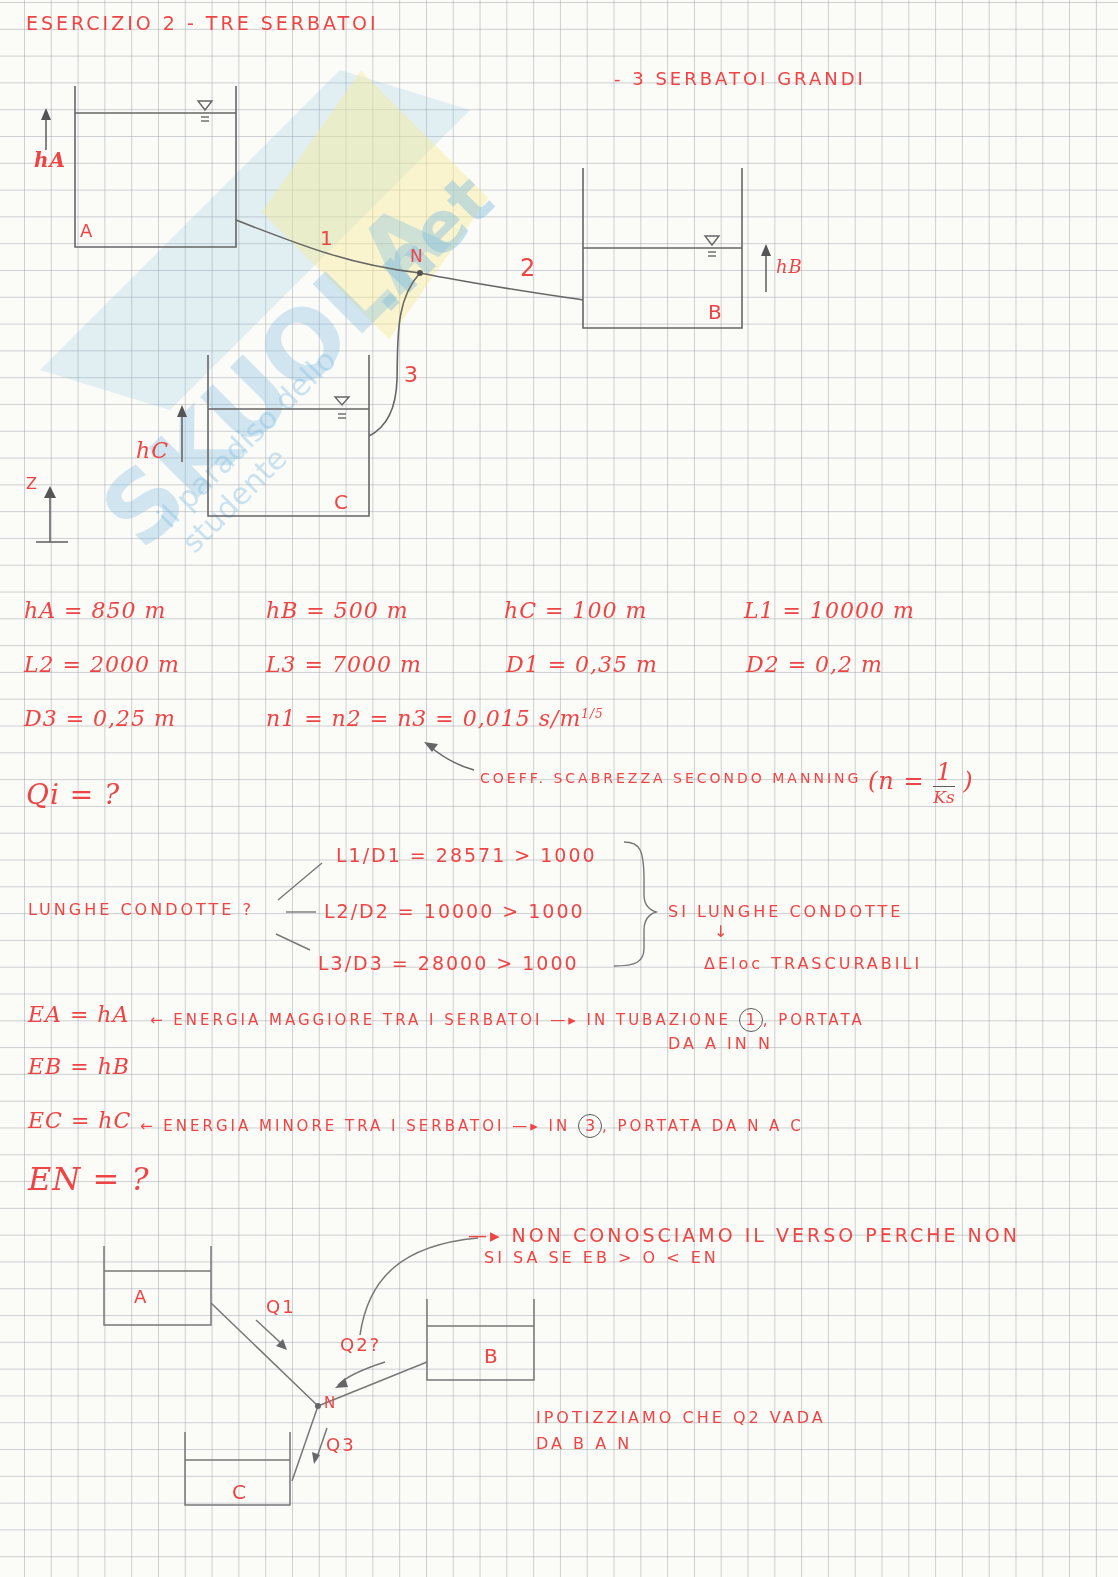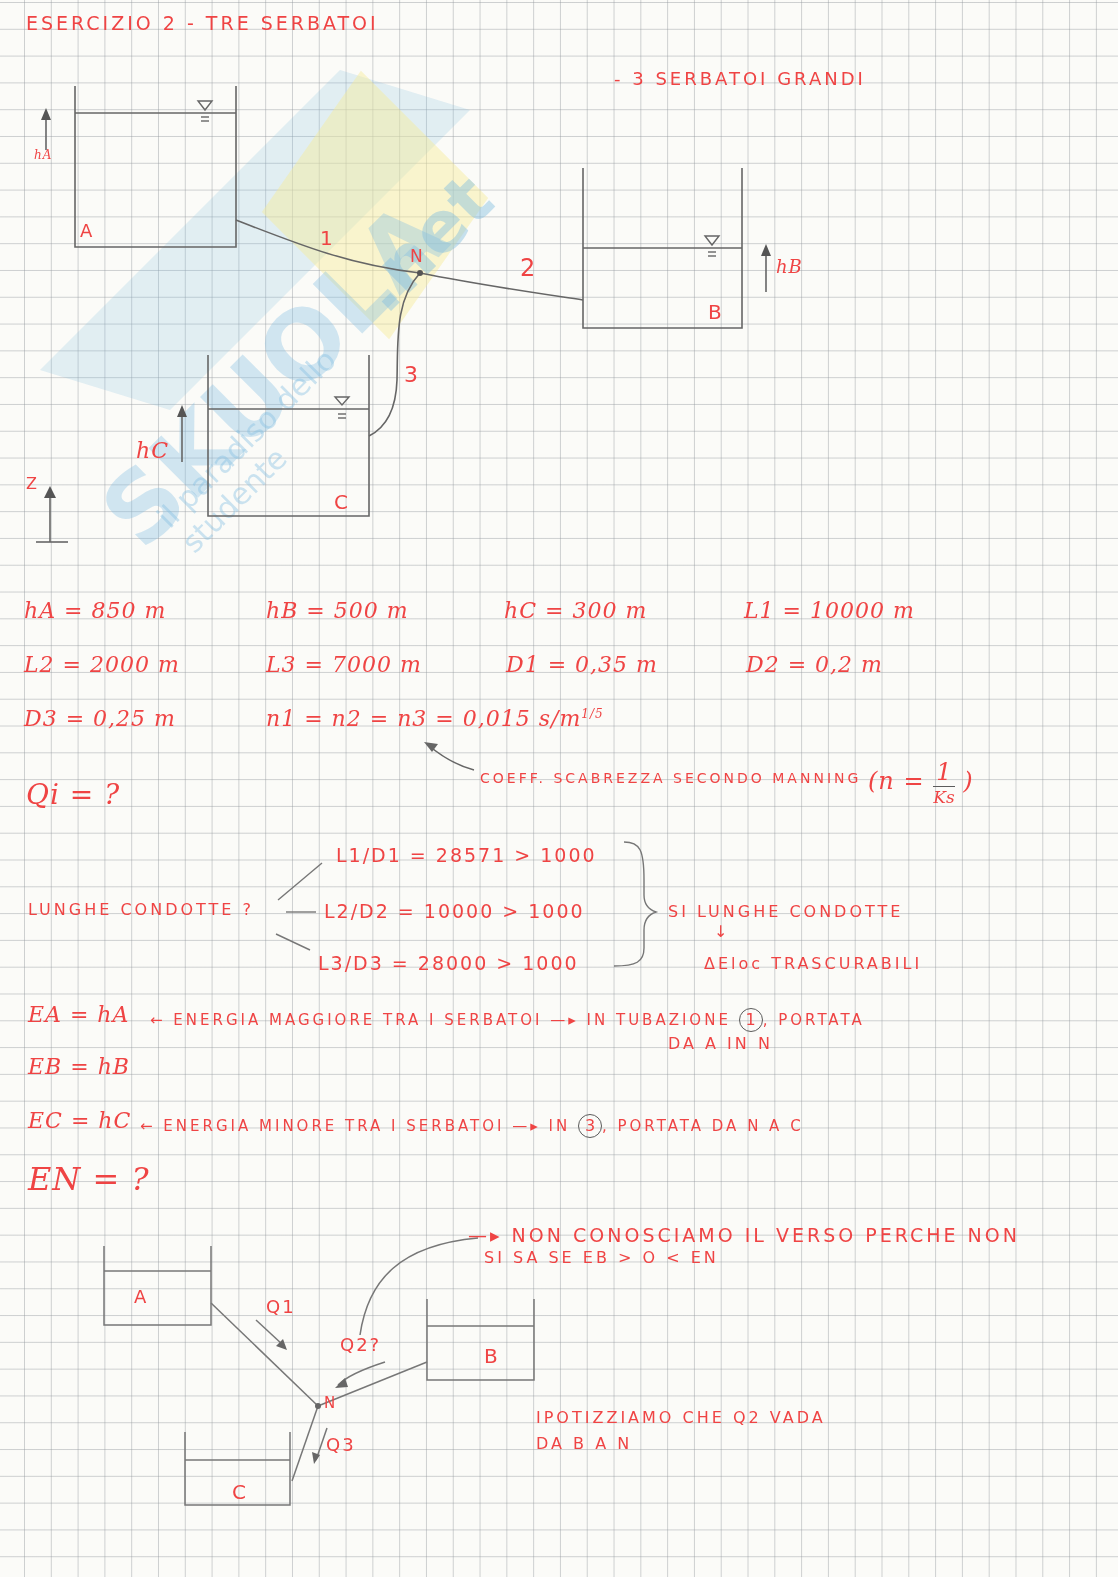--- a/index.html
+++ b/index.html
@@ -114,32 +114,32 @@
     <polygon points="287,1350 276,1346 283,1339"></polygon>
     <polygon points="335,1388 345,1378 348,1387"></polygon>
     <polygon points="314,1464 312,1452 320,1455"></polygon>
     <circle cx="318" cy="1406" r="3"></circle>
   </g>
 </svg>
 
 <div class="hand" style="left:80px;top:220px;font-size:18px;">A</div>
 <div class="hand" style="left:708px;top:300px;font-size:20px;">B</div>
 <div class="hand" style="left:334px;top:490px;font-size:20px;">C</div>
-<div class="hand big" style="left:34px;top:148px;font-size:12px;">hA</div>
+<div class="hand big" style="left:34px;top:148px;font-size:20px;font-weight:bold;">hA</div>
 <div class="hand big" style="left:776px;top:256px;font-size:18px;">hB</div>
 <div class="hand big" style="left:136px;top:438px;font-size:22px;">hC</div>
 <div class="hand" style="left:320px;top:226px;font-size:20px;">1</div>
 <div class="hand" style="left:520px;top:254px;font-size:24px;">2</div>
 <div class="hand" style="left:404px;top:362px;font-size:22px;">3</div>
 <div class="hand" style="left:410px;top:246px;font-size:17px;">N</div>
 <div class="hand" style="left:26px;top:474px;font-size:16px;">Z</div>
 
 <div class="hand big" style="left:24px;top:598px;">hA = 850 m</div>
 <div class="hand big" style="left:266px;top:598px;">hB = 500 m</div>
-<div class="hand big" style="left:504px;top:598px;">hC = 300 m</div>
+<div class="hand big" style="left:504px;top:598px;">hC = 100 m</div>
 <div class="hand big" style="left:744px;top:598px;">L1 = 10000 m</div>
 <div class="hand big" style="left:24px;top:652px;">L2 = 2000 m</div>
 <div class="hand big" style="left:266px;top:652px;">L3 = 7000 m</div>
 <div class="hand big" style="left:506px;top:652px;">D1 = 0,35 m</div>
 <div class="hand big" style="left:746px;top:652px;">D2 = 0,2 m</div>
 <div class="hand big" style="left:24px;top:706px;">D3 = 0,25 m</div>
 <div class="hand big" style="left:266px;top:706px;"><span>n1 = n2 = n3 = 0,015 s/m</span><sup style="font-size:12px">1/5</sup></div>
 
 <svg class="draw" width="1118" height="1577" style="pointer-events:none">
   <path d="M474,770 C455,765 440,755 428,745" stroke="#666" stroke-width="1.5" fill="none"></path>

